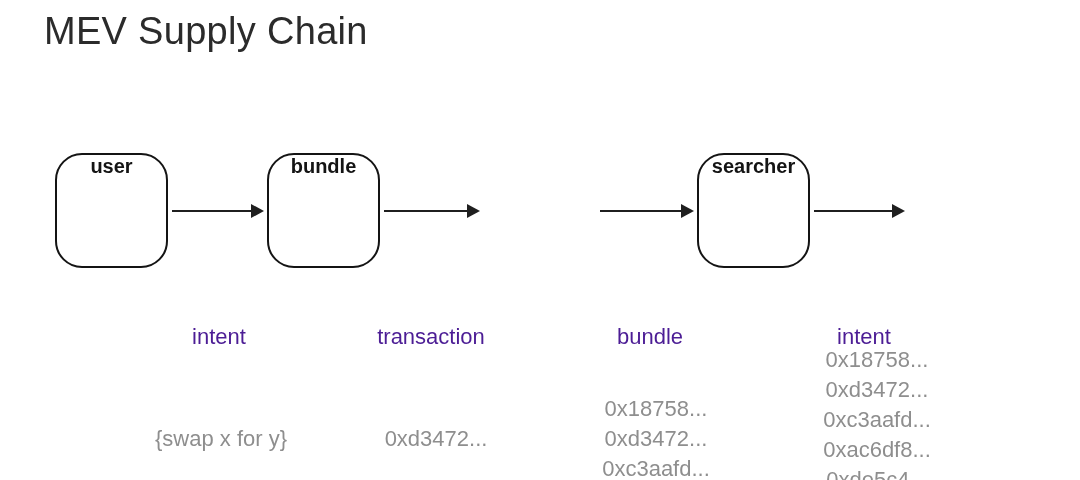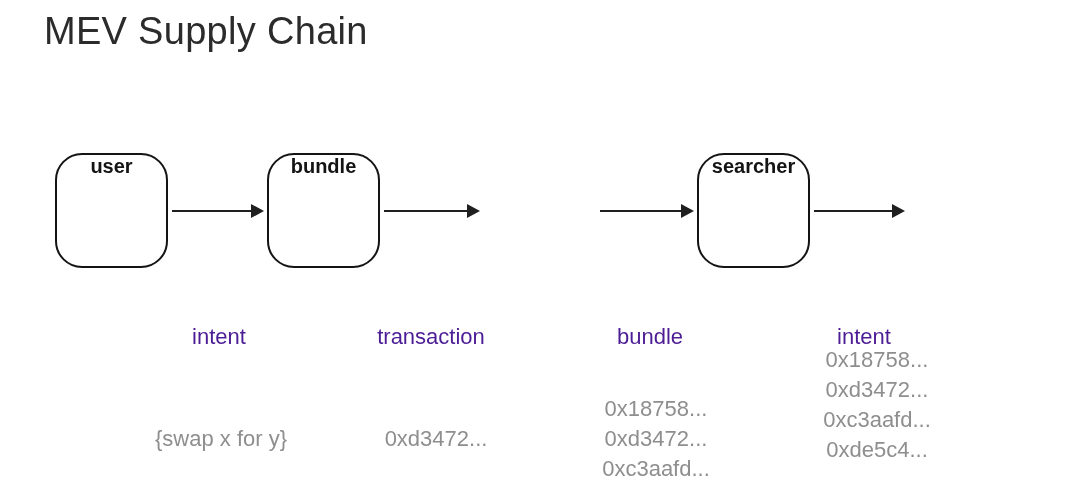--- a/index.html
+++ b/index.html
@@ -105,16 +105,17 @@
   <div class="artifact af2">
     <div>0x18758...</div>
     <div>0xd3472...</div>
     <div>0xc3aafd...</div>
   </div>
 
   <div class="artifact af3">
     <div>0x18758...</div>
     <div>0xd3472...</div>
     <div>0xc3aafd...</div>
+    <div>0xac6df8...</div>
     <div>0xde5c4...</div>
   </div>
 
 </div>
 
 </body></html>

